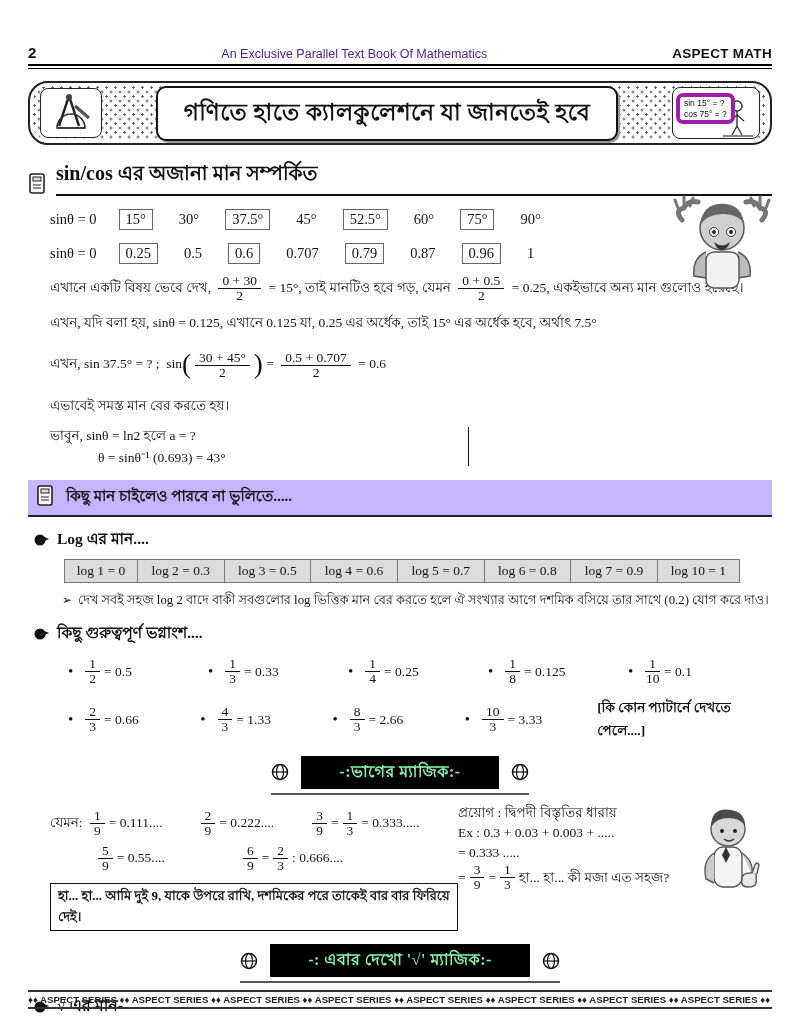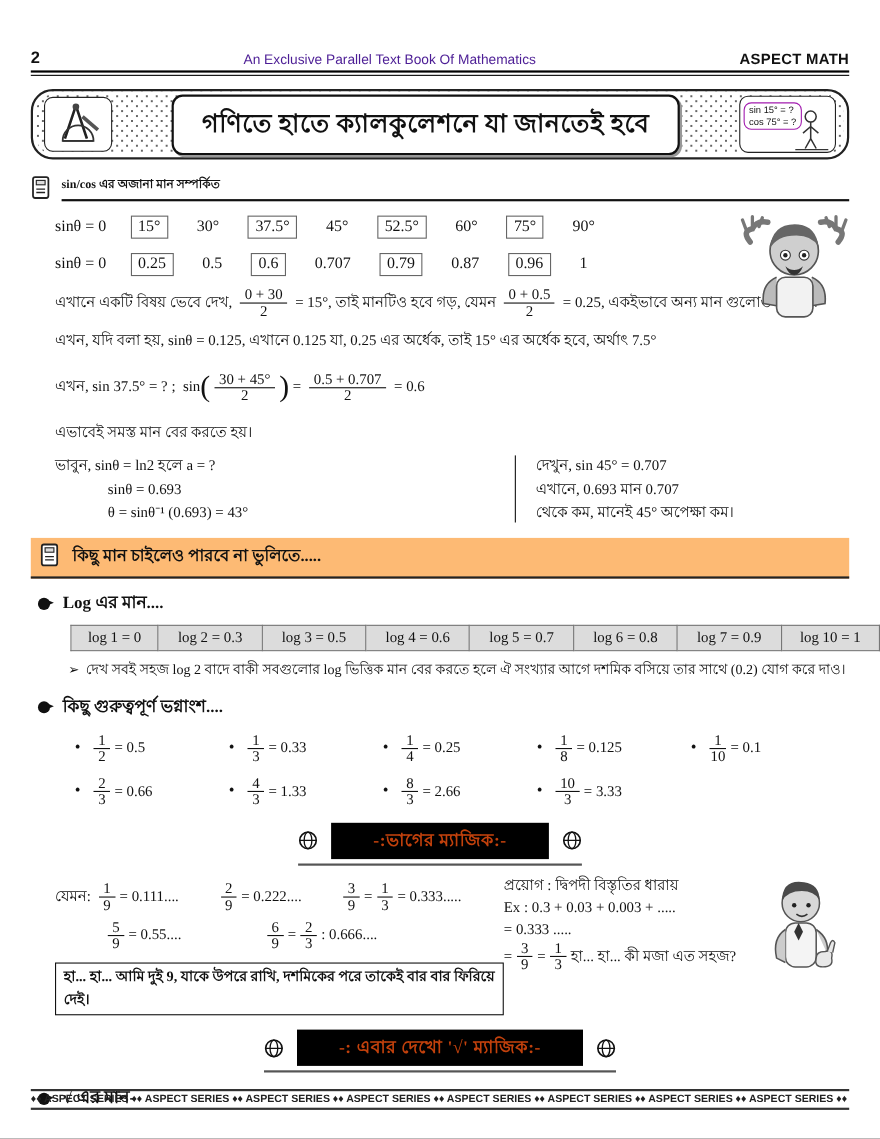--- a/index.html
+++ b/index.html
@@ -23,62 +23,62 @@
     background-size:9px 9px; background-position:0 0,4.5px 4.5px;
     display:flex; align-items:center; justify-content:space-between; padding:5px 10px;
     box-shadow: inset 0 0 0 3px #fff;
   }
   .banner .tool { width:62px; height:50px; background:#fff; border:1.5px solid #222; border-radius:8px; display:flex; align-items:center; justify-content:center; }
   .banner .title-box {
     background:#fff; border:2px solid #111; border-radius:10px; padding:6px 26px;
     font-size:23px; font-weight:bold; letter-spacing:.5px; box-shadow:2px 2px 0 #999;
   }
   .banner .think { width:88px; height:52px; background:#fff; border:1.5px solid #222; border-radius:8px; position:relative; }
-  .bubble { position:absolute; left:3px; top:5px; border:1px solid #a21caf; border-radius:7px; padding:1px 4px; font-size:8.5px; font-family:"Liberation Sans",sans-serif; line-height:1.25; background:#fff; }
+  .bubble { position:absolute; left:3px; top:5px; border:4px solid #a21caf; border-radius:7px; padding:1px 4px; font-size:8.5px; font-family:"Liberation Sans",sans-serif; line-height:1.25; background:#fff; }
   
   .sec-row { display:flex; align-items:flex-end; gap:8px; margin-top:13px; }
   .sec-row .rule-wrap { flex:1; border-bottom:2.5px solid #111; padding-bottom:3px; }
-  .sec-h { font-size:11px; font-weight:bold;text-align:center; }
+  .sec-h { font-size:20px; font-weight:bold;text-align:center; }
   
   .valrow { margin:13px 0 0 22px; font-size:14.5px; display:flex; align-items:center; }
   .valrow .lbl { margin-right:22px; }
   .valrow span.v { margin-right:26px; }
   .boxed { border:1px solid #666; padding:1px 6px; }
   
   .para { margin:10px 0 0 22px; font-size:13.5px; line-height:1.55; }
   .frac { display:inline-block; vertical-align:middle; text-align:center; line-height:1.05; margin:0 4px; }
   .frac .fn { display:block; border-bottom:1.2px solid #111; padding:0 4px; }
   .frac .fd { display:block; }
   .bp { font-size:27px; vertical-align:middle; font-weight:400; }
   
   .twocol { display:flex; margin:8px 0 0 22px; }
   .twocol .col { font-size:13.5px; line-height:1.6; }
   .twocol .c1 { width:400px; }
   .twocol .sep { border-left:1.5px solid #111; margin:2px 18px; }
   .ind { padding-left:48px; }
   
-  .memo { margin-top:12px; background:#fdba74; border-bottom:2.5px solid #222; padding:4px 8px 6px 8px; display:flex; gap:10px; }
+  .memo { margin-top:12px; background:#c4b5fd; border-bottom:2.5px solid #222; padding:4px 8px 6px 8px; display:flex; gap:10px; }
   .memo .t1 { font-size:15px; font-weight:bold; }
   .memo .t2 { font-size:12.5px; font-weight:bold; padding-left:96px; }
   
   .log-h, .fr-h { display:flex; align-items:center; gap:7px; margin:10px 0 0 6px; font-size:15.5px; font-weight:bold; }
-  table.logt { border-collapse:collapse; margin:6px 0 0 36px; width:736px;font-family:Liberation Serif, serif; }
+  table.logt { border-collapse:collapse; margin:6px 0 0 36px; width:676px;font-family:Liberation Serif, serif; }
   table.logt td { border:1.2px solid #777; background:#dcdcdc; text-align:center; font-size:13.5px; padding:3px 2px; }
   .note { margin:7px 0 0 34px; font-size:12.8px; }
   .arrow { font-family:"DejaVu Sans",sans-serif; font-size:12px; margin-right:6px; }
   
   .fgrid { display:flex; margin:10px 0 0 40px; font-size:13.5px; align-items:center; }
   .fgrid .item { width:140px; display:flex; align-items:center; }
   .fgrid .item::before { content:"•"; margin-right:8px; font-size:15px; }
   .fgrid .pat { font-weight:bold; width:auto; }
   .fgrid .pat::before { content:""; margin:0; }
   
   .bb-wrap { display:flex; justify-content:center; align-items:center; gap:12px; margin-top:13px; }
   .bb-underline { border-bottom:2px solid #555; padding-bottom:4px; display:flex; align-items:center; gap:12px; }
-  .bb { background:#000; color:#c2410c; font-size:16px; font-weight:bold; padding:3px 38px; letter-spacing:.5px; }
+  .bb { background:#000; color:#86efac; font-size:16px; font-weight:bold; padding:3px 38px; letter-spacing:.5px; }
   
   .divwrap { display:flex; margin-top:8px; }
   .div-left { width:430px; padding-left:22px; font-size:13.5px; }
   .div-left .row { display:flex; align-items:center; margin-top:6px; }
   .div-left .row > span.eq { margin-right:34px; }
   .quote { border:1.3px solid #111; font-weight:bold; font-size:13px; padding:2px 7px; margin-top:10px; display:inline-block; }
   .div-right { width:230px; font-size:13.5px; line-height:1.5; }
   .div-right .apl { display:flex; align-items:center; }
   
   .sq-h { display:flex; align-items:center; gap:7px; margin:10px 0 0 6px; font-size:16px; font-weight:bold; }
@@ -168,29 +168,23 @@
     <span>sin</span><span class="bp">(</span><span class="frac"><span class="fn">30 + 45°</span><span class="fd">2</span></span><span class="bp">)</span>
     <span>=</span>
     <span class="frac"><span class="fn">0.5 + 0.707</span><span class="fd">2</span></span>
     <span>= 0.6</span>
   </div>
   <div class="para">এভাবেই সমস্ত মান বের করতে হয়।</div>
 
   <div class="twocol">
     <div class="col c1">
       <div>ভাবুন, sinθ = ln2 হলে a = ?</div>
-      <div class="ind">sinθ = 0.693</div>
       <div class="ind">θ = sinθ⁻¹ (0.693) = 43°</div>
     </div>
     <div class="sep"></div>
-    <div class="col">
-      <div>দেখুন, sin 45° = 0.707</div>
-      <div>এখানে, 0.693 মান 0.707</div>
-      <div>থেকে কম, মানেই 45° অপেক্ষা কম।</div>
-    </div>
 
     <svg width="108" height="100" viewBox="0 0 108 100" style="position:absolute; right:24px; top:190px;">
       <path d="M14 30 q-8 -10 2 -12 q4 -8 14 -6 M94 30 q8 -10 -2 -12 q-4 -8 -14 -6" stroke="#777" stroke-width="5" fill="none" stroke-linecap="round"></path>
       <path d="M10 18 l-3 -8 M16 16 l0 -9 M22 16 l3 -8 M98 18 l3 -8 M92 16 l0 -9 M86 16 l-3 -8" stroke="#777" stroke-width="3" stroke-linecap="round"></path>
       <circle cx="54" cy="38" r="22" fill="#cfcfcf" stroke="#555" stroke-width="1.5"></circle>
       <path d="M32 36 q2 -24 26 -22 q16 2 18 20 q-6 -10 -20 -10 q-18 0 -24 12z" fill="#666"></path>
       <circle cx="46" cy="42" r="4.5" fill="#fff" stroke="#333"></circle>
         <circle cx="63" cy="42" r="4.5" fill="#fff" stroke="#333"></circle>
       <circle cx="46" cy="42" r="2" fill="#222"></circle>
         <circle cx="63" cy="42" r="2" fill="#222"></circle>
@@ -302,20 +296,21 @@
         </span>
         <span>= 2.66</span>
       </span>
     <span class="item">
         <span class="frac">
           <span class="fn">10</span>
           <span class="fd">3</span>
         </span>
         <span>= 3.33</span>
       </span>
+    <span class="item pat">[কি কোন প্যাটার্নে দেখতে পেলে....]</span>
   </div>
 
   <div class="bb-wrap">
     <div class="bb-underline">
       <svg width="18" height="18" viewBox="0 0 18 18">
         <circle cx="9" cy="9" r="7.5" fill="none" stroke="#111" stroke-width="1.5"></circle>
         <ellipse cx="9" cy="9" rx="3.5" ry="7.5" fill="none" stroke="#111" stroke-width="1.2"></ellipse>
         <line x1="1.5" y1="9" x2="16.5" y2="9" stroke="#111" stroke-width="1.2"></line>
       </svg>
       <span class="bb">-:ভাগের ম্যাজিক:-</span>

